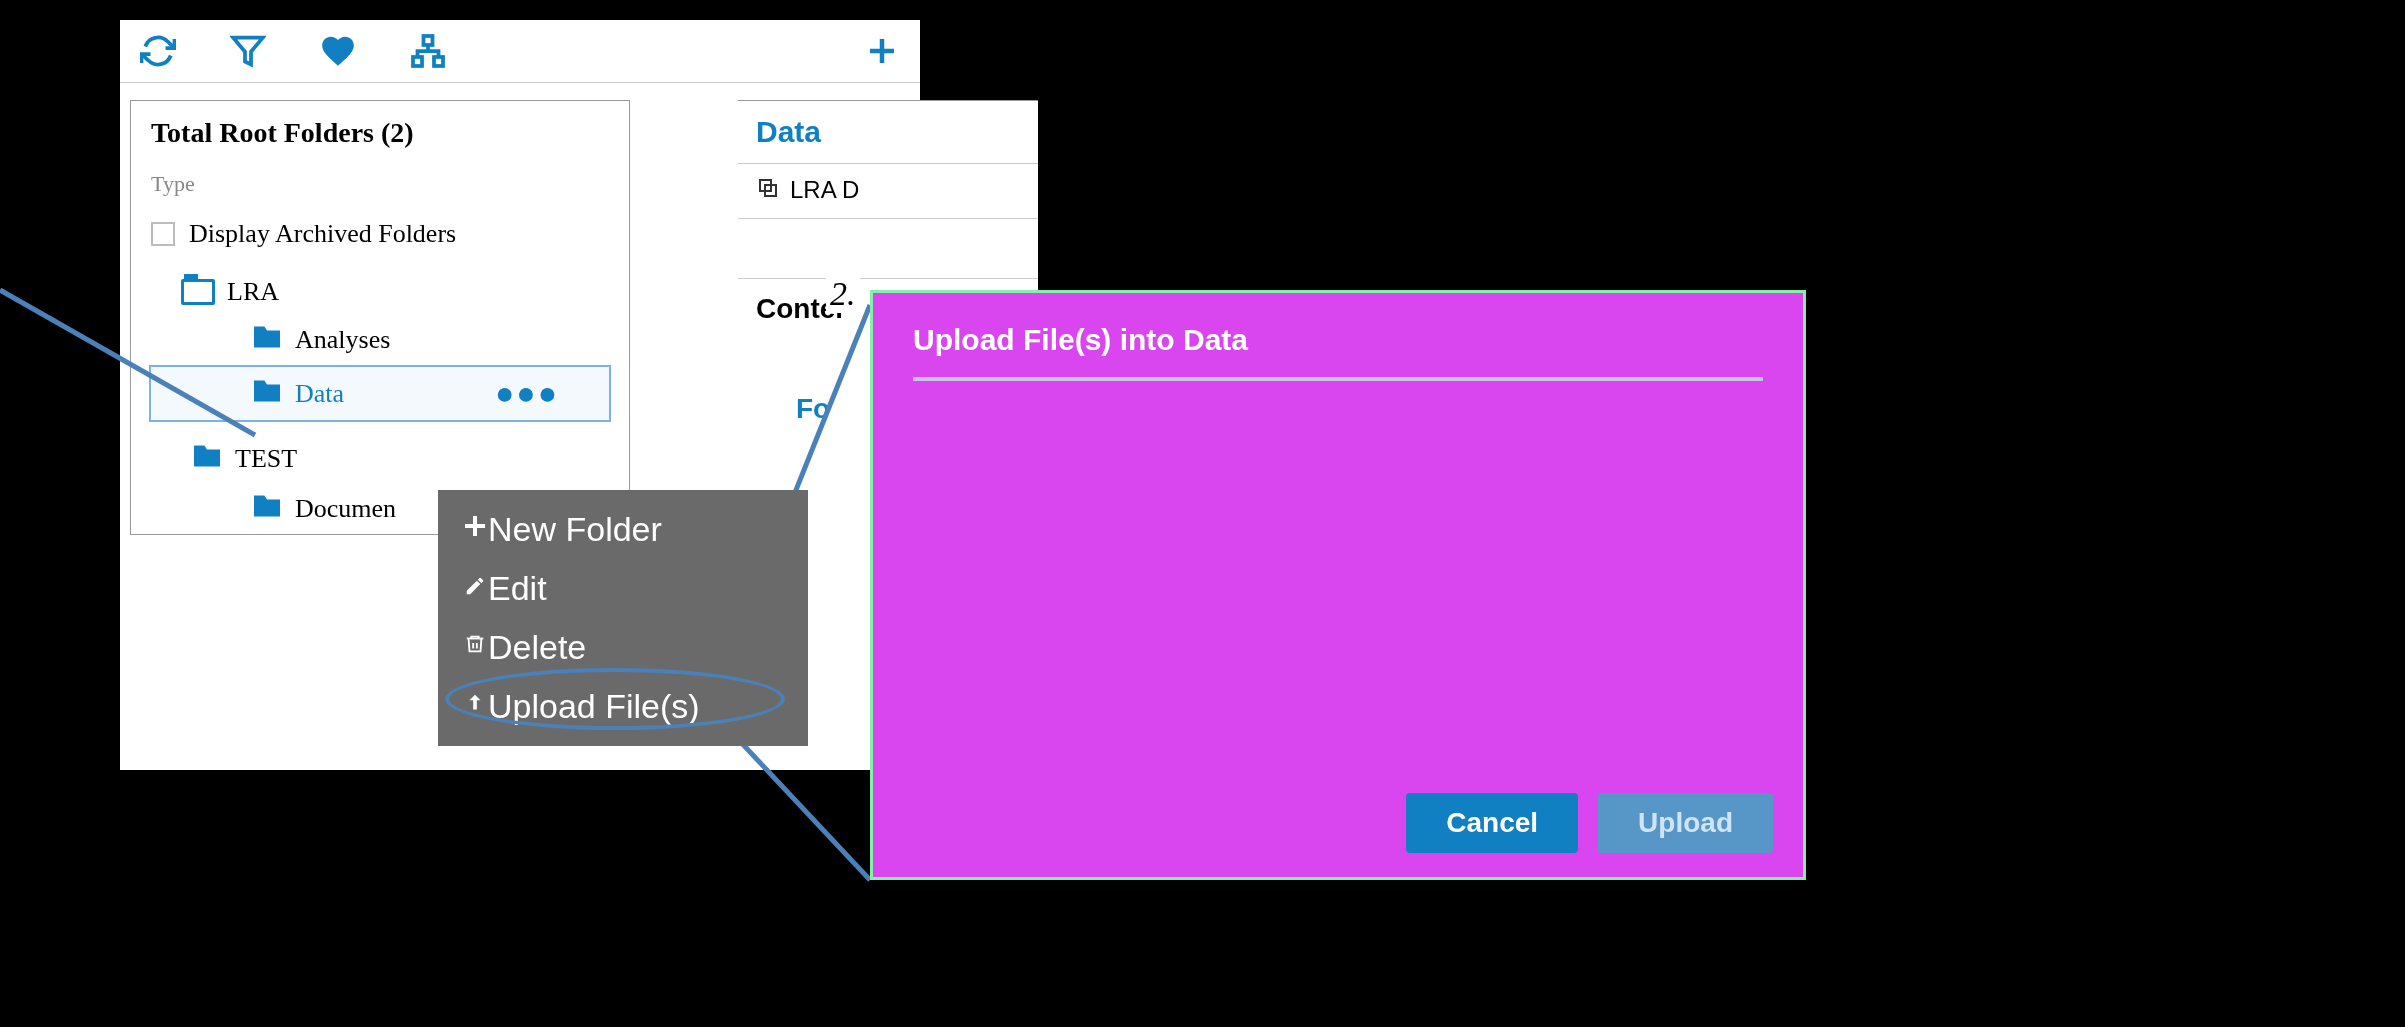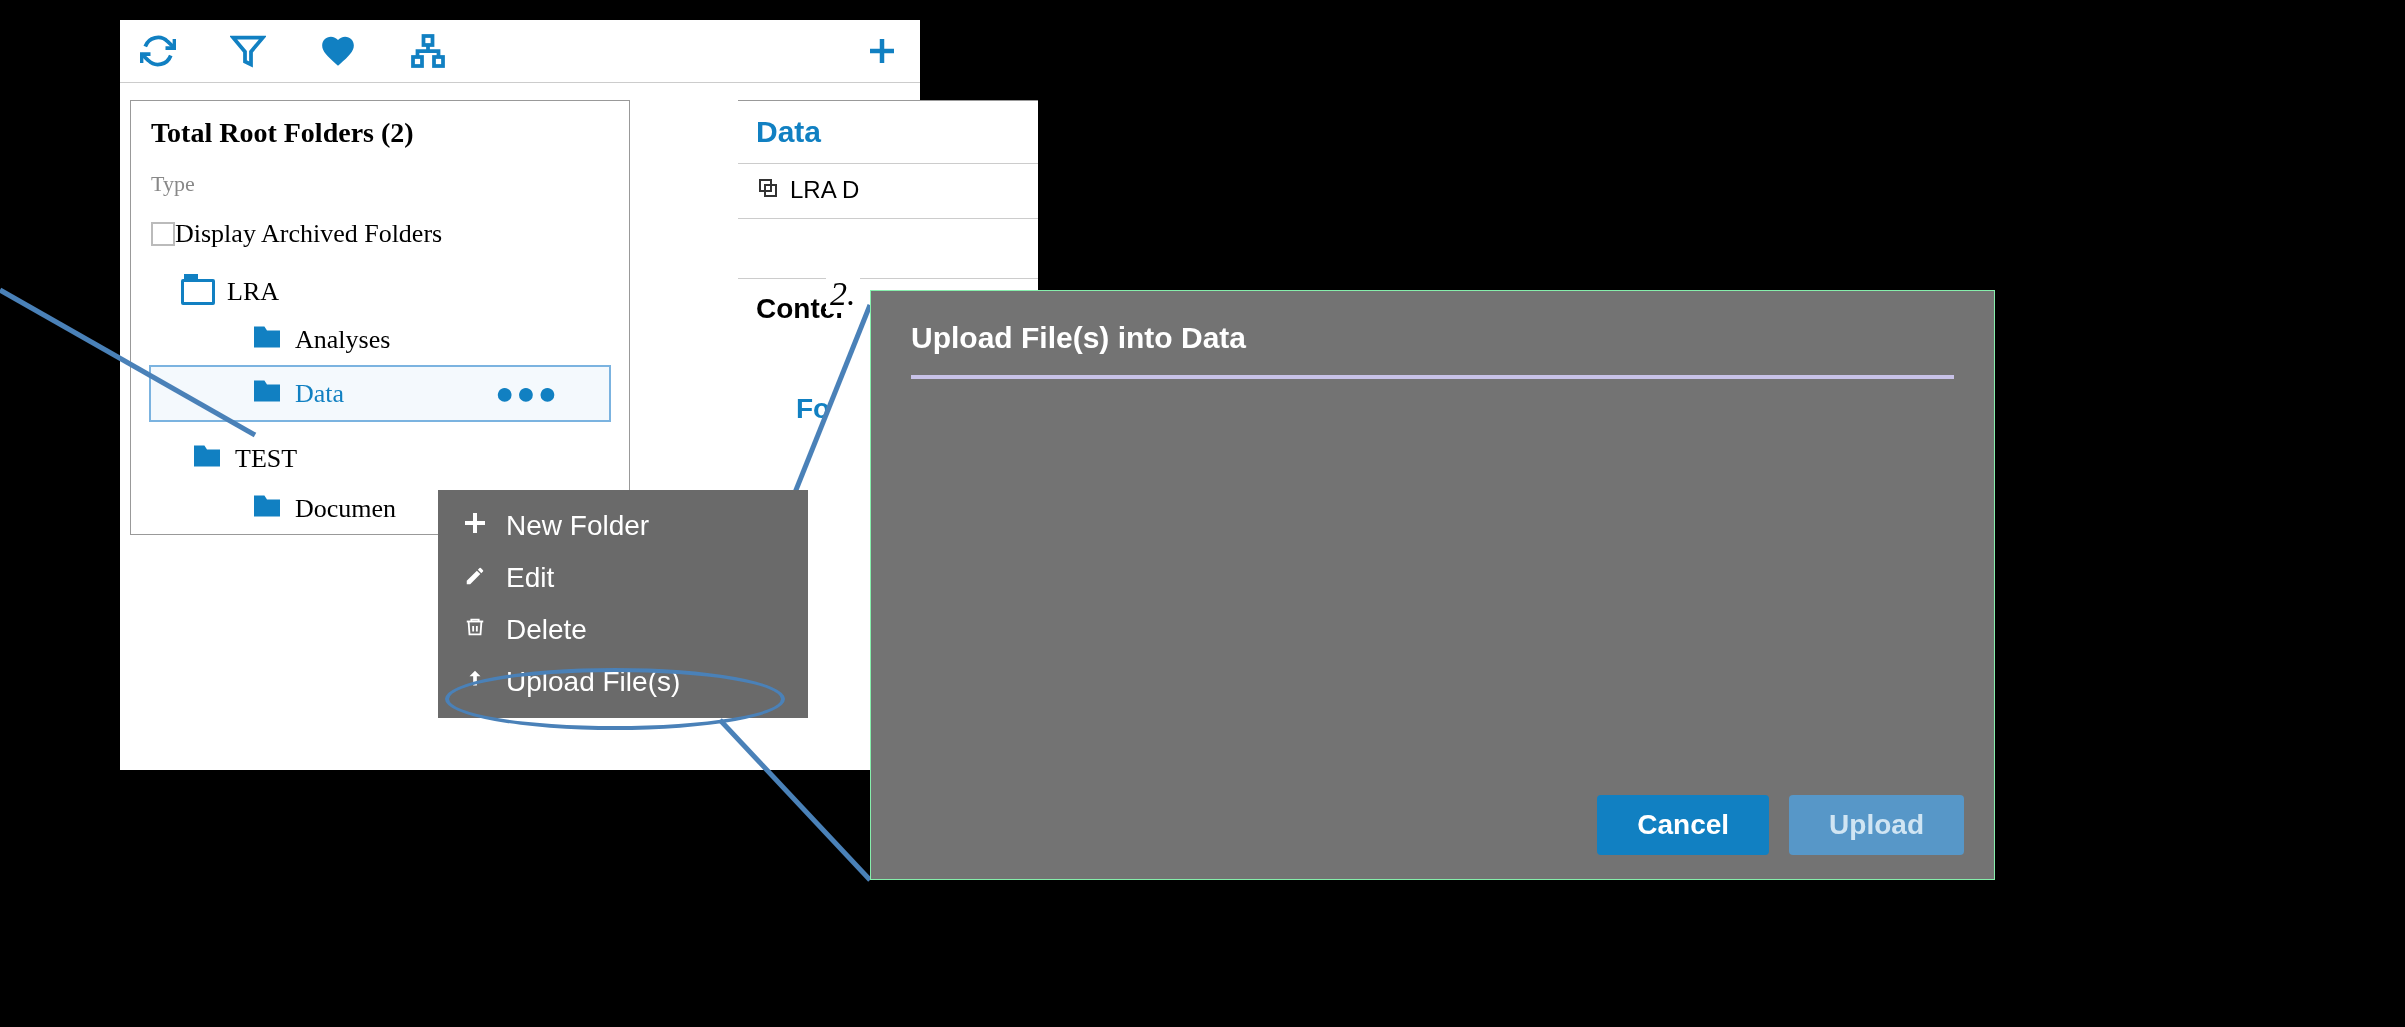--- a/index.html
+++ b/index.html
@@ -54,20 +54,21 @@
       padding: 16px 20px;
     }
     .tree-type {
       font-size: 22px;
       color: #888;
       padding: 6px 20px 14px;
     }
     .tree-check-row {
       display: flex;
       align-items: center;
+      gap: 14px;
       padding: 8px 20px;
       font-size: 26px;
     }
     .checkbox {
       width: 24px; height: 24px;
       border: 2px solid #bbb;
       display: inline-block;
     }
     .tree-node {
       display: flex;
@@ -150,40 +151,39 @@
       top: 490px;
       width: 370px;
       background: #6a6a6a;
       color: #fff;
       padding: 10px 0;
       z-index: 5;
     }
     .menu-item {
       display: flex;
       align-items: center;
-      gap: 18px;
       padding: 10px 24px;
-      font-size: 28px;
+      font-size: 34px;
       cursor: pointer;
     }
     .menu-icon {
       width: 26px;
       text-align: center;
       font-size: 26px;
     }
     
     
     .upload-dialog {
       position: absolute;
       left: 870px;
       top: 290px;
-      width: 1125px;
+      width: 936px;
       height: 590px;
-      background: #737373;
-      border: 1px solid #86efac;
+      background: #d946ef;
+      border: 3px solid #86efac;
       z-index: 4;
     }
     .upload-title {
       color: #fff;
       font-weight: bold;
       font-size: 30px;
       padding: 30px 40px 20px;
     }
     .drop-zone {
       margin: 20px 40px 0;

